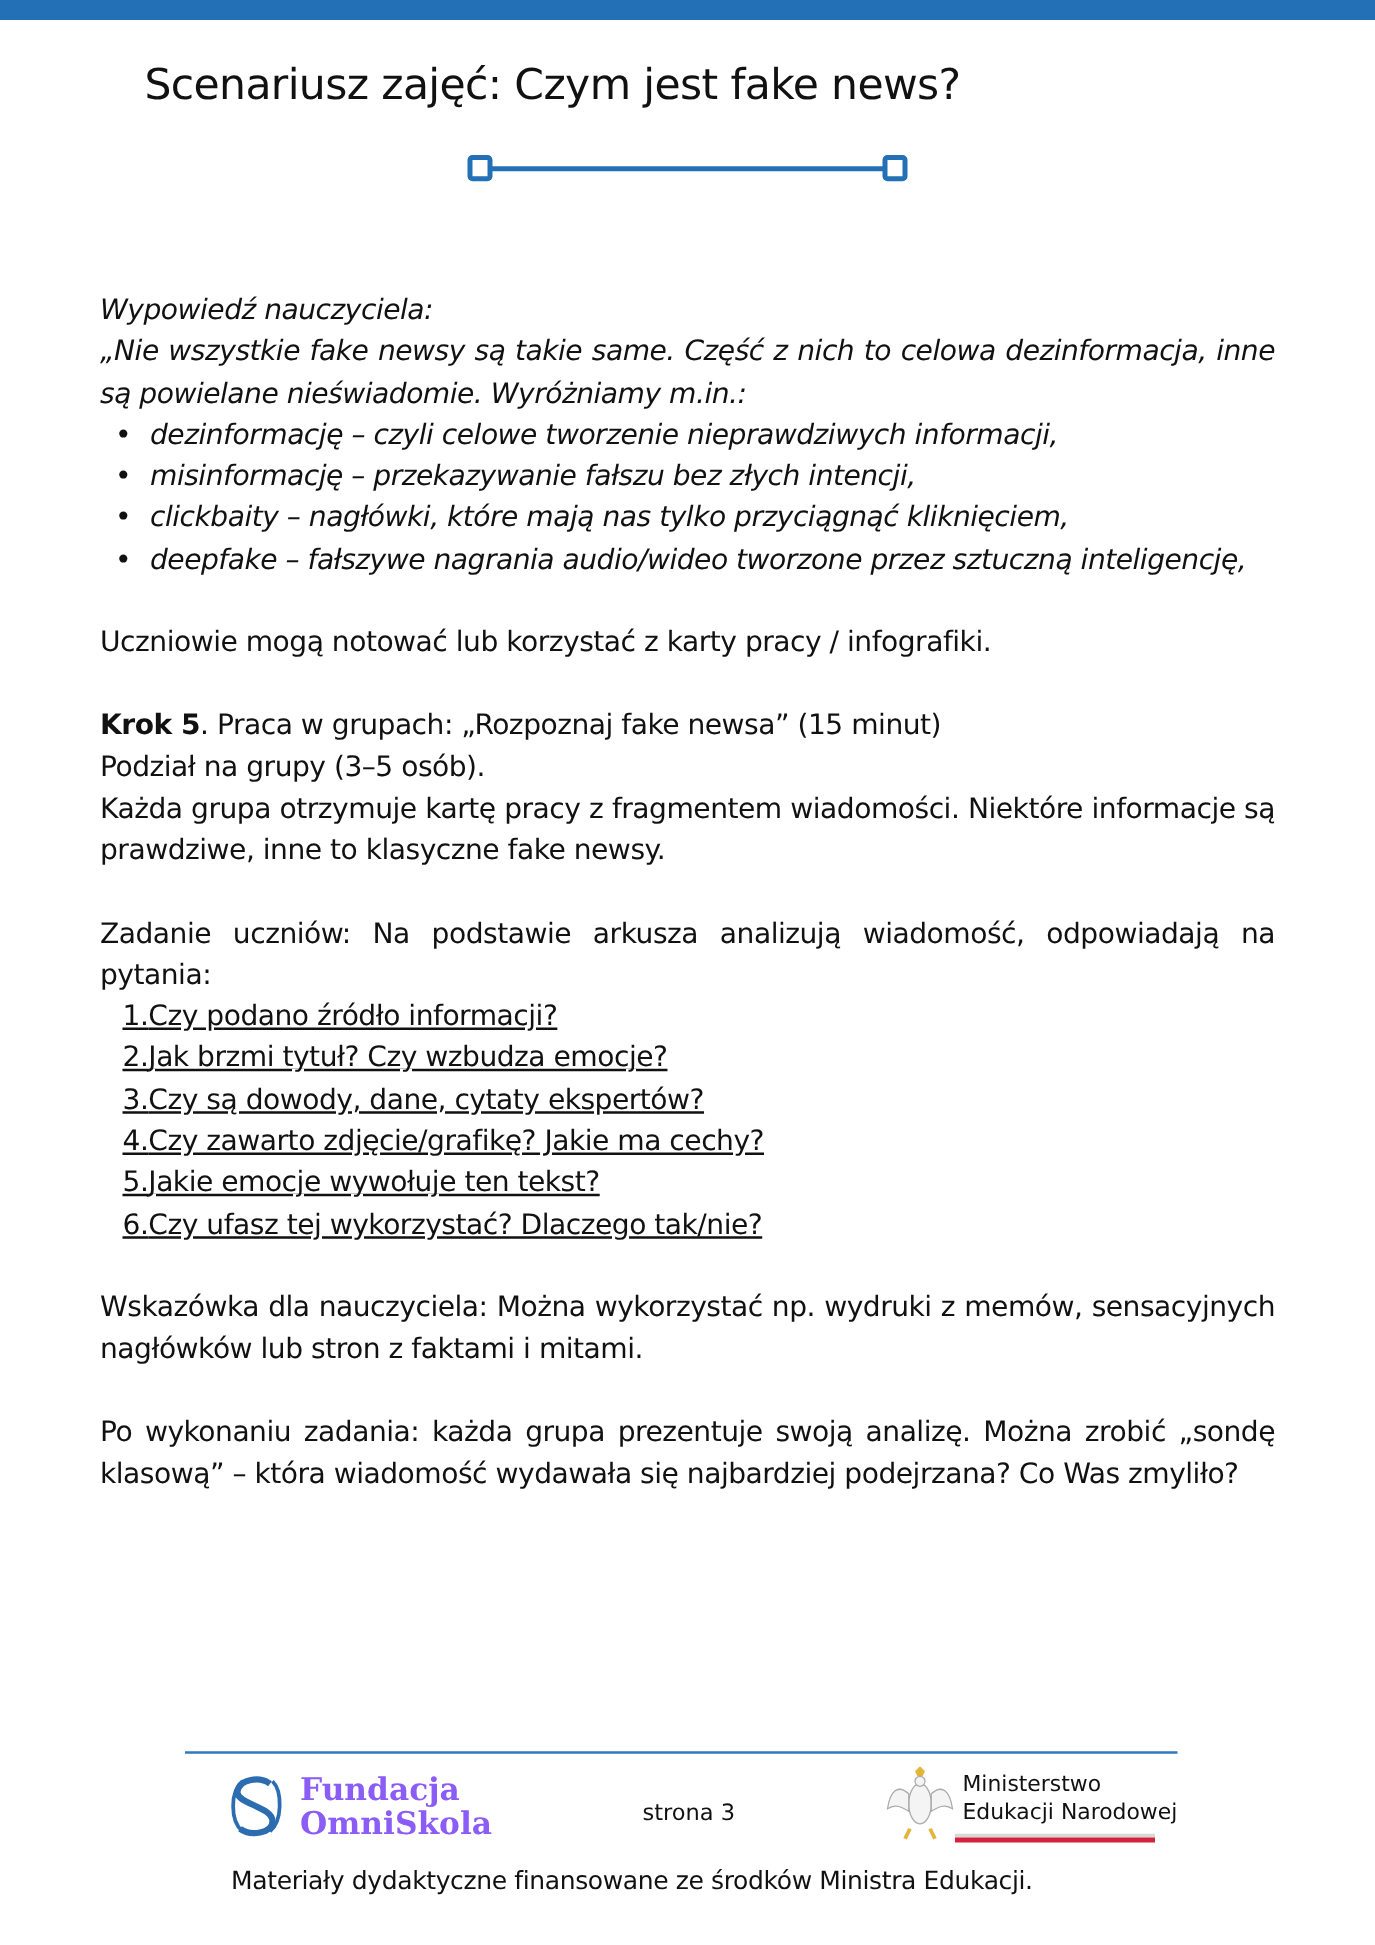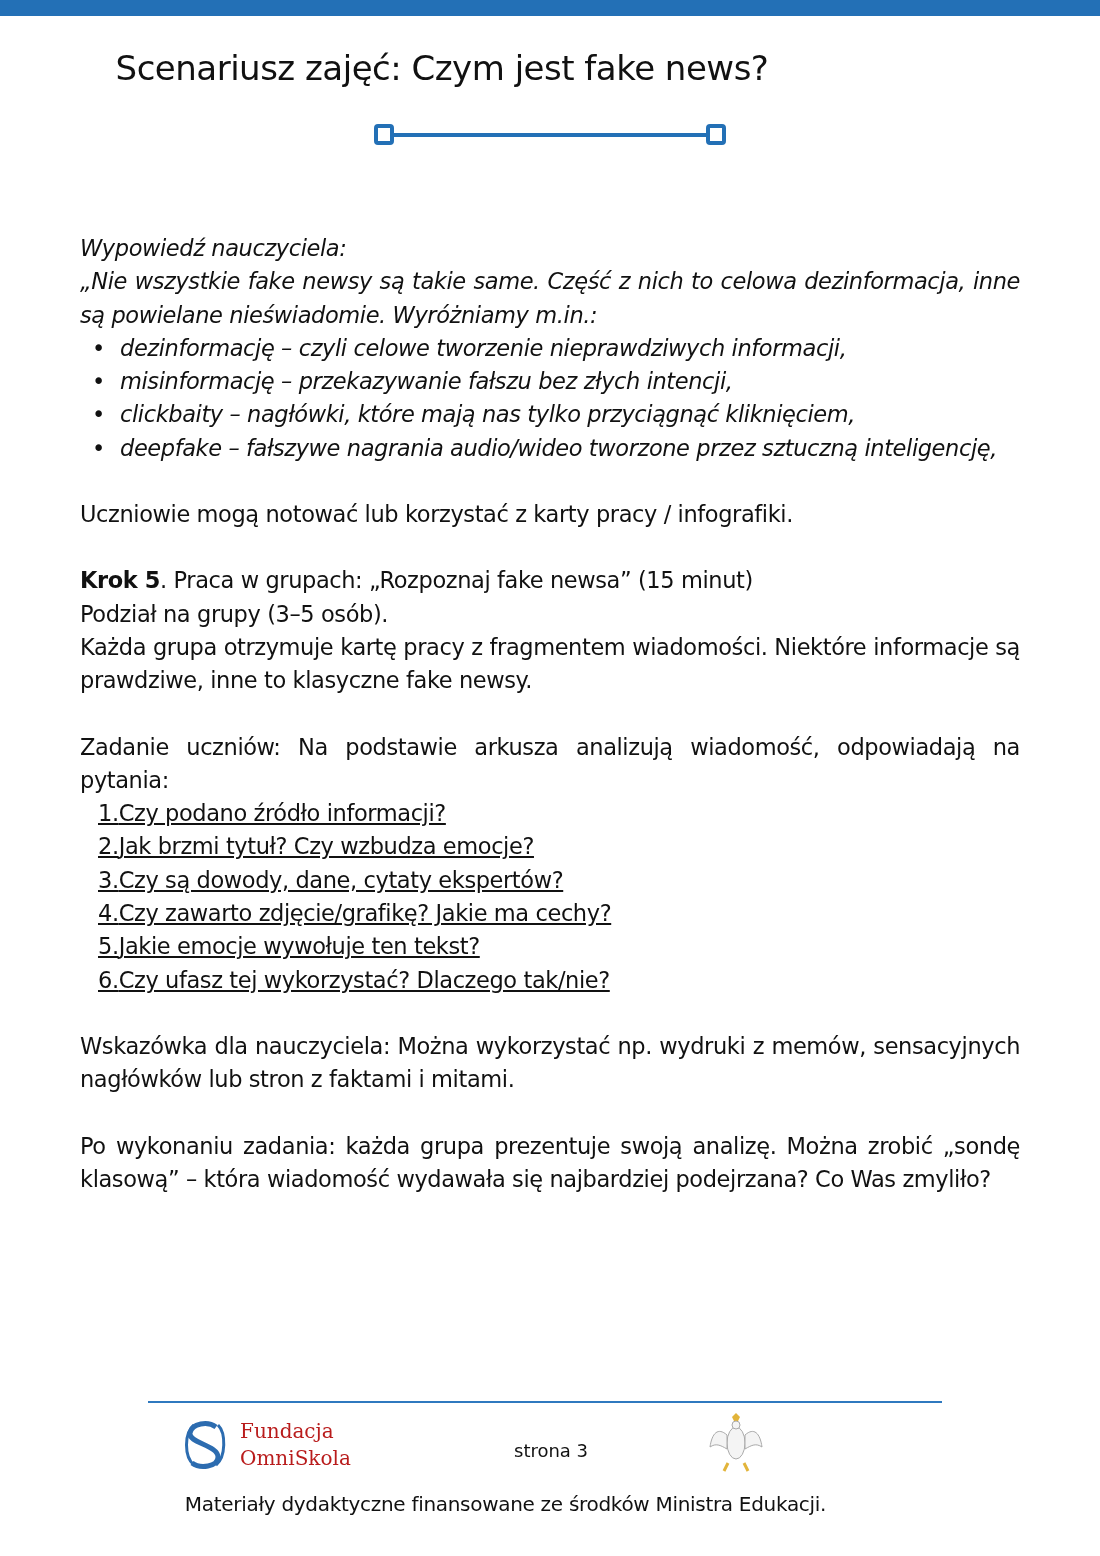--- a/index.html
+++ b/index.html
@@ -16,21 +16,21 @@
   .just { text-align:justify; }
   ul.bullets { margin:0; padding:0 0 0 40px; list-style:none; }
   ul.bullets li { position:relative; }
   ul.bullets li::before { content:"•"; position:absolute; left:-28px; font-style:normal; }
   ol.qs { margin:0; padding:0 0 0 18px; list-style:none; }
   ol.qs li { position:relative;text-decoration:underline; }
   .gap { height:33px; }
   b { font-weight:bold; }
   .footer-line { position:absolute; left:148px; top:1401px; width:794px; height:2px; background:#2f79bf; }
   .logo-left { position:absolute; left:180px; top:1418px; display:flex; align-items:center; }
-  .logo-text { font-family:"DejaVu Serif", serif; color:#b91c1c; font-size:20px; line-height:27px; margin-left:10px; }
+  .logo-text { font-family:"DejaVu Serif", serif; color:#8b5cf6; font-size:25px; line-height:27px; margin-left:10px;font-weight:bold; }
   .page-num { position:absolute; left:514px; top:1440px; font-size:18px; }
   .logo-right { position:absolute; left:708px; top:1413px; display:flex; align-items:flex-start; }
   .men-text { font-size:17.5px; line-height:22px; margin-left:6px; margin-top:4px; }
   .flag { margin-top:6px; width:160px; }
   .flag .w { height:3px; background:#d8d8d8; }
   .flag .r { height:4px; background:#d4213d; }
   .funding { position:absolute; top:1492px; left:0; width:937px; text-align:center; font-size:20px; letter-spacing:-0.3px;margin-left:37px; }
 </style>
 </head>
 <body>
@@ -96,15 +96,25 @@
 
 <div class="logo-right">
   <svg width="56" height="62" viewBox="0 0 56 62">
     <path d="M24 4 L28 0 L32 4 L30 8 L26 8 Z" fill="#e2b43a"></path>
     <ellipse cx="28" cy="30" rx="9" ry="16" fill="#f4f4f4" stroke="#aaa" stroke-width="1"></ellipse>
     <path d="M19 22 C10 14 4 20 2 34 C8 30 12 32 19 36 Z" fill="#f4f4f4" stroke="#aaa" stroke-width="1"></path>
     <path d="M37 22 C46 14 52 20 54 34 C48 30 44 32 37 36 Z" fill="#f4f4f4" stroke="#aaa" stroke-width="1"></path>
     <circle cx="28" cy="12" r="4" fill="#f4f4f4" stroke="#aaa" stroke-width="1"></circle>
     <path d="M20 50 L16 58 M36 50 L40 58" stroke="#e2b43a" stroke-width="3"></path>
   </svg>
+  <div>
+    <div class="men-text">
+      <div>Ministerstwo</div>
+      <div>Edukacji Narodowej</div>
+    </div>
+    <div class="flag">
+        <div class="w"></div>
+        <div class="r"></div>
+      </div>
+  </div>
 </div>
 
 <div class="funding">Materiały dydaktyczne finansowane ze środków Ministra Edukacji.</div>
 
 </body></html>

